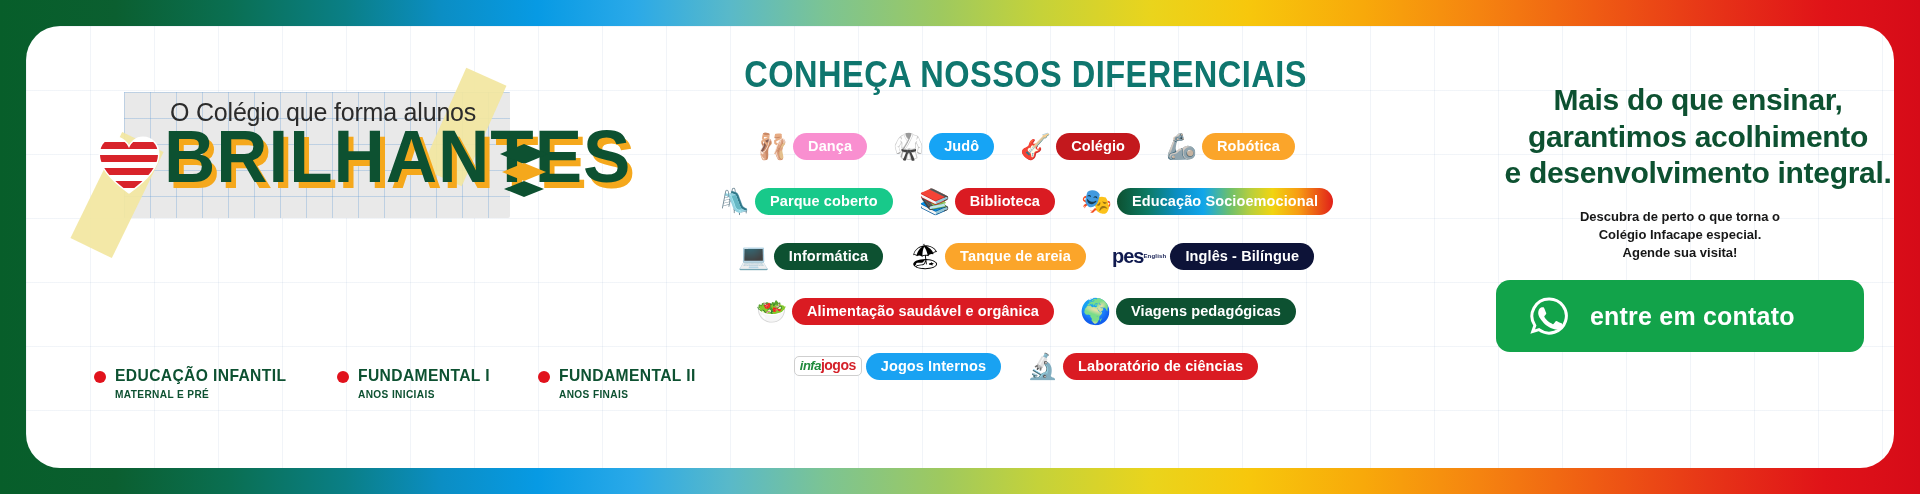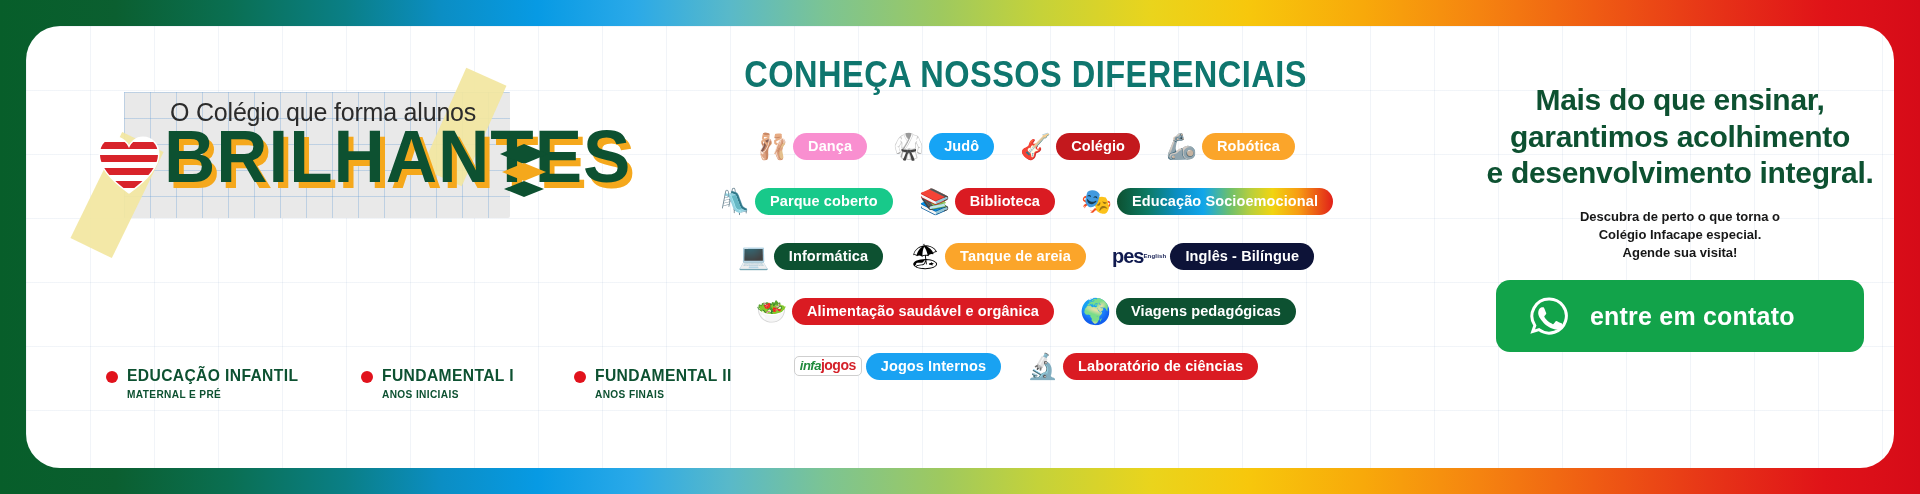--- a/index.html
+++ b/index.html
@@ -185,24 +185,24 @@
     left: 410px;
     top: 58px;
     width: 56px;
     height: 66px;
     z-index: 7;
   }
 
   
   .levels {
     position: absolute;
-    left: 80px;
+    left: 68px;
     top: 340px;
     display: flex;
-    gap: 48px;
+    gap: 36px;
     align-items: flex-start;
   }
   .level {
     display: flex;
     align-items: flex-start;
     gap: 9px;
   }
   .level-dot {
     width: 12px;
     height: 12px;
@@ -350,21 +350,21 @@
     position: absolute;
     left: 1440px;
     top: 0;
     width: 428px;
     height: 442px;
   }
 
   .right-head {
     position: absolute;
     top: 56px;
-    left: 0;
+    left: 18px;
     width: 428px;
     text-align: center;
     font-size: 30px;
     line-height: 1.22;
     font-weight: 700;
     color: #0d5131;
     letter-spacing: -.3px;
   }
 
   .right-sub {

